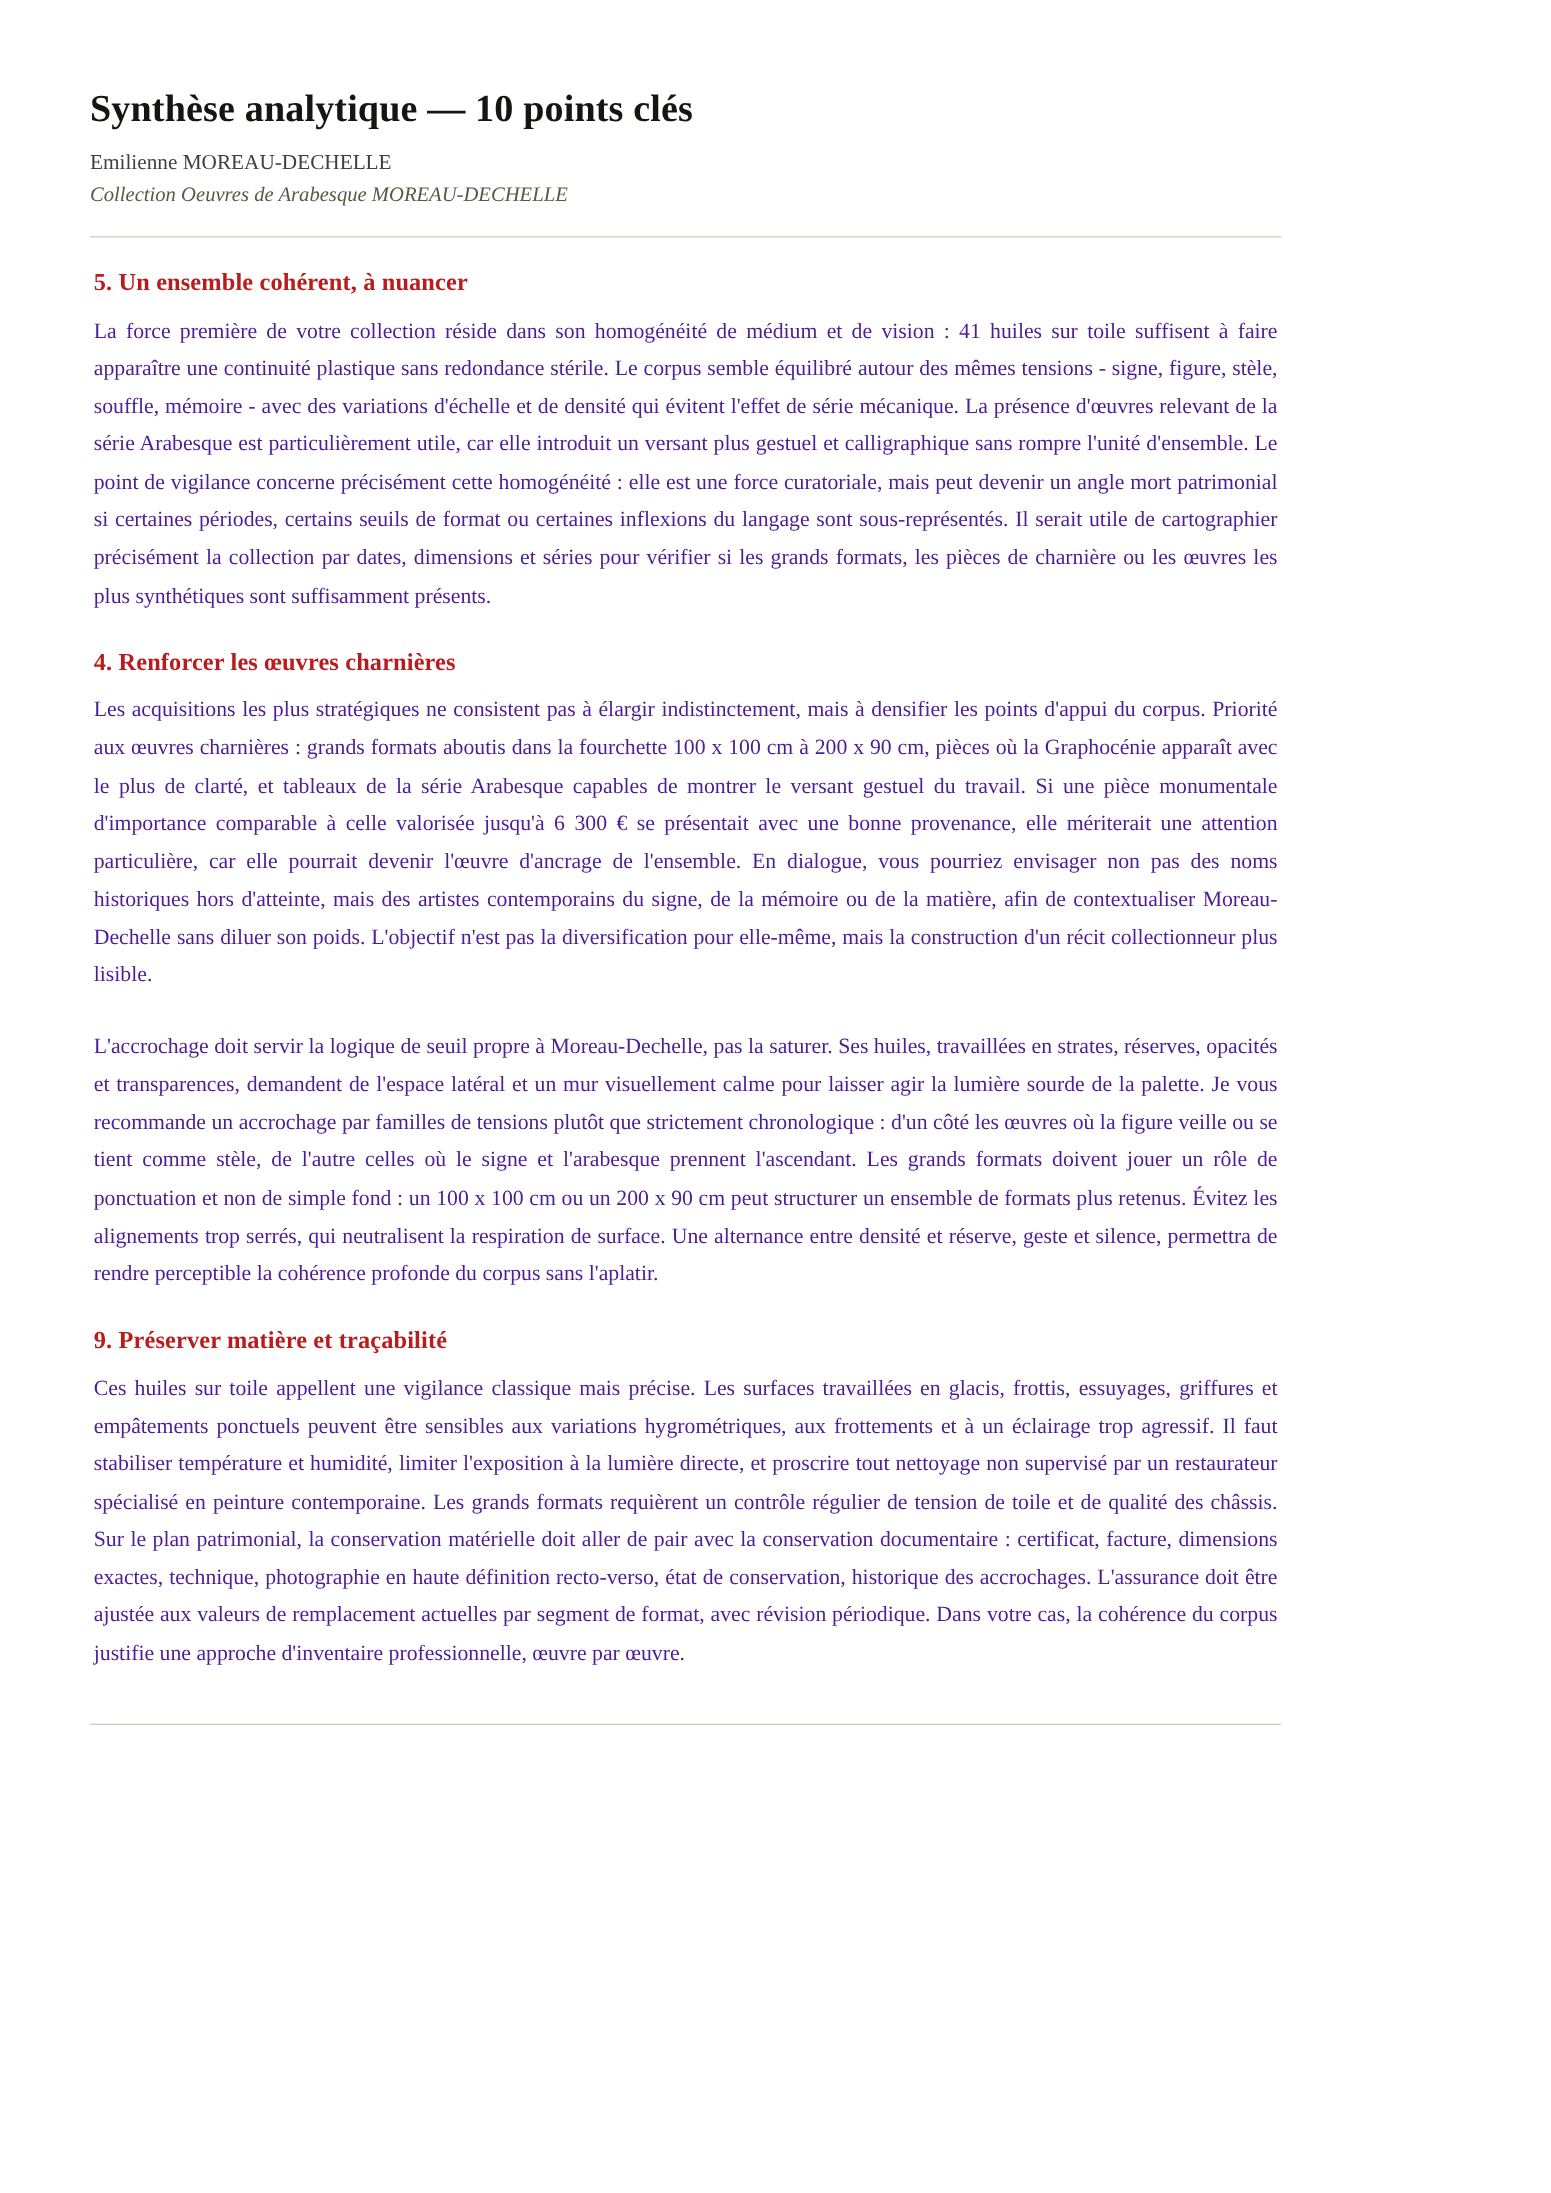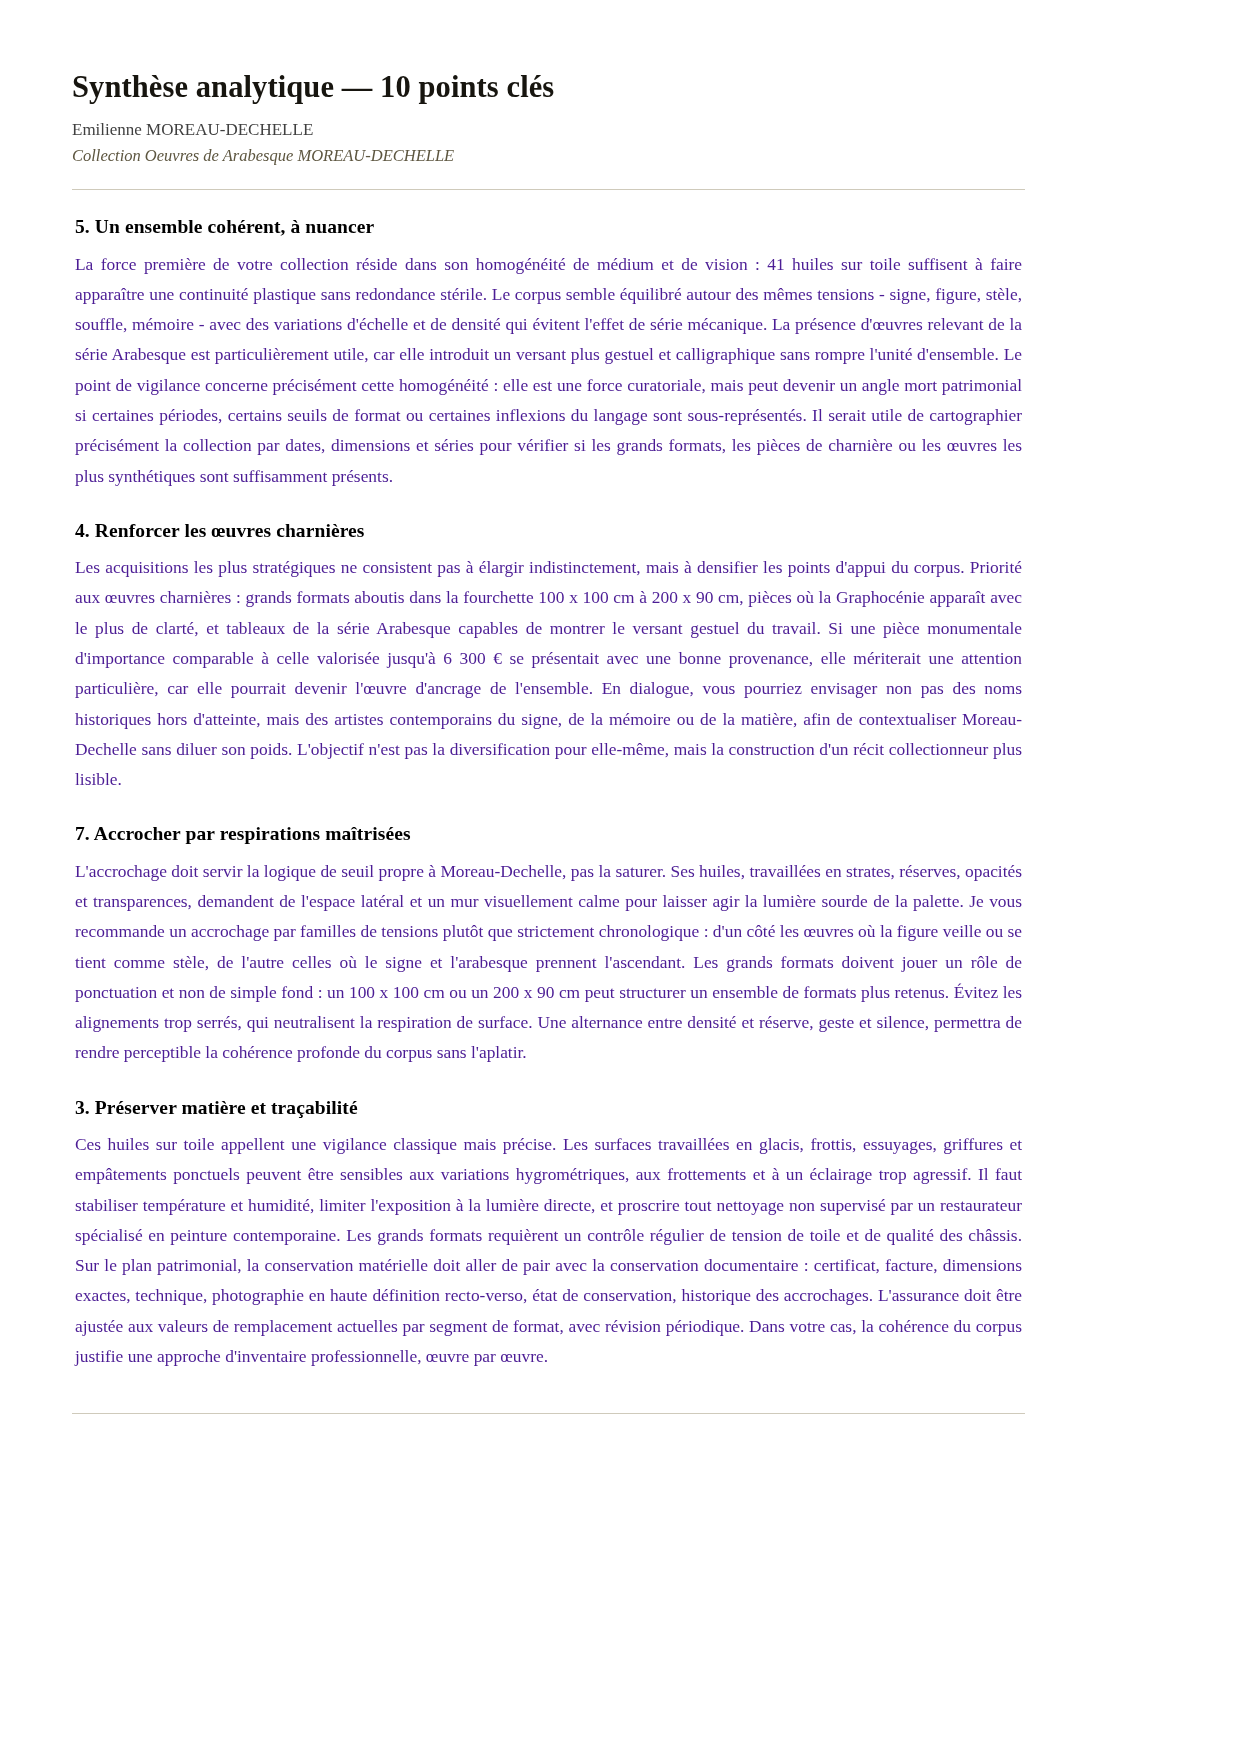--- a/index.html
+++ b/index.html
@@ -61,21 +61,21 @@
   }
   .section {
     margin: 0;
   }
   .section + .section {
     margin-top: 27px;
   }
   .section-heading {
     font-size: 19.5px;
     font-weight: bold;
-    color: #000000;
+    color: #b91c1c;
     margin: 0 0 9px 0;
     line-height: 1.3;
     letter-spacing: 0.1px;
   }
   .section-body {
     font-size: 17.4px;
     line-height: 1.74;
     text-align: justify;
     text-justify: inter-word;
     color: #4c1d95;
@@ -105,26 +105,25 @@
       <h2 class="section-heading">5. Un ensemble cohérent, à nuancer</h2>
       <p class="section-body">La force première de votre collection réside dans son homogénéité de médium et de vision : 41 huiles sur toile suffisent à faire apparaître une continuité plastique sans redondance stérile. Le corpus semble équilibré autour des mêmes tensions - signe, figure, stèle, souffle, mémoire - avec des variations d'échelle et de densité qui évitent l'effet de série mécanique. La présence d'œuvres relevant de la série Arabesque est particulièrement utile, car elle introduit un versant plus gestuel et calligraphique sans rompre l'unité d'ensemble. Le point de vigilance concerne précisément cette homogénéité : elle est une force curatoriale, mais peut devenir un angle mort patrimonial si certaines périodes, certains seuils de format ou certaines inflexions du langage sont sous-représentés. Il serait utile de cartographier précisément la collection par dates, dimensions et séries pour vérifier si les grands formats, les pièces de charnière ou les œuvres les plus synthétiques sont suffisamment présents.</p>
     </div>
 
     <div class="section">
       <h2 class="section-heading">4. Renforcer les œuvres charnières</h2>
       <p class="section-body">Les acquisitions les plus stratégiques ne consistent pas à élargir indistinctement, mais à densifier les points d'appui du corpus. Priorité aux œuvres charnières : grands formats aboutis dans la fourchette 100 x 100 cm à 200 x 90 cm, pièces où la Graphocénie apparaît avec le plus de clarté, et tableaux de la série Arabesque capables de montrer le versant gestuel du travail. Si une pièce monumentale d'importance comparable à celle valorisée jusqu'à 6 300 € se présentait avec une bonne provenance, elle mériterait une attention particulière, car elle pourrait devenir l'œuvre d'ancrage de l'ensemble. En dialogue, vous pourriez envisager non pas des noms historiques hors d'atteinte, mais des artistes contemporains du signe, de la mémoire ou de la matière, afin de contextualiser Moreau-Dechelle sans diluer son poids. L'objectif n'est pas la diversification pour elle-même, mais la construction d'un récit collectionneur plus lisible.</p>
     </div>
 
     <div class="section">
-      <h2 class="section-heading">7. Accrocher par respirations maîtrisées</h2>
       <p class="section-body">L'accrochage doit servir la logique de seuil propre à Moreau-Dechelle, pas la saturer. Ses huiles, travaillées en strates, réserves, opacités et transparences, demandent de l'espace latéral et un mur visuellement calme pour laisser agir la lumière sourde de la palette. Je vous recommande un accrochage par familles de tensions plutôt que strictement chronologique : d'un côté les œuvres où la figure veille ou se tient comme stèle, de l'autre celles où le signe et l'arabesque prennent l'ascendant. Les grands formats doivent jouer un rôle de ponctuation et non de simple fond : un 100 x 100 cm ou un 200 x 90 cm peut structurer un ensemble de formats plus retenus. Évitez les alignements trop serrés, qui neutralisent la respiration de surface. Une alternance entre densité et réserve, geste et silence, permettra de rendre perceptible la cohérence profonde du corpus sans l'aplatir.</p>
     </div>
 
     <div class="section">
-      <h2 class="section-heading">3. Préserver matière et traçabilité</h2>
+      <h2 class="section-heading">9. Préserver matière et traçabilité</h2>
       <p class="section-body">Ces huiles sur toile appellent une vigilance classique mais précise. Les surfaces travaillées en glacis, frottis, essuyages, griffures et empâtements ponctuels peuvent être sensibles aux variations hygrométriques, aux frottements et à un éclairage trop agressif. Il faut stabiliser température et humidité, limiter l'exposition à la lumière directe, et proscrire tout nettoyage non supervisé par un restaurateur spécialisé en peinture contemporaine. Les grands formats requièrent un contrôle régulier de tension de toile et de qualité des châssis. Sur le plan patrimonial, la conservation matérielle doit aller de pair avec la conservation documentaire : certificat, facture, dimensions exactes, technique, photographie en haute définition recto-verso, état de conservation, historique des accrochages. L'assurance doit être ajustée aux valeurs de remplacement actuelles par segment de format, avec révision périodique. Dans votre cas, la cohérence du corpus justifie une approche d'inventaire professionnelle, œuvre par œuvre.</p>
     </div>
 
   </div>
 
   <hr class="rule-bottom">
 
 </div>
 
 </body></html>

